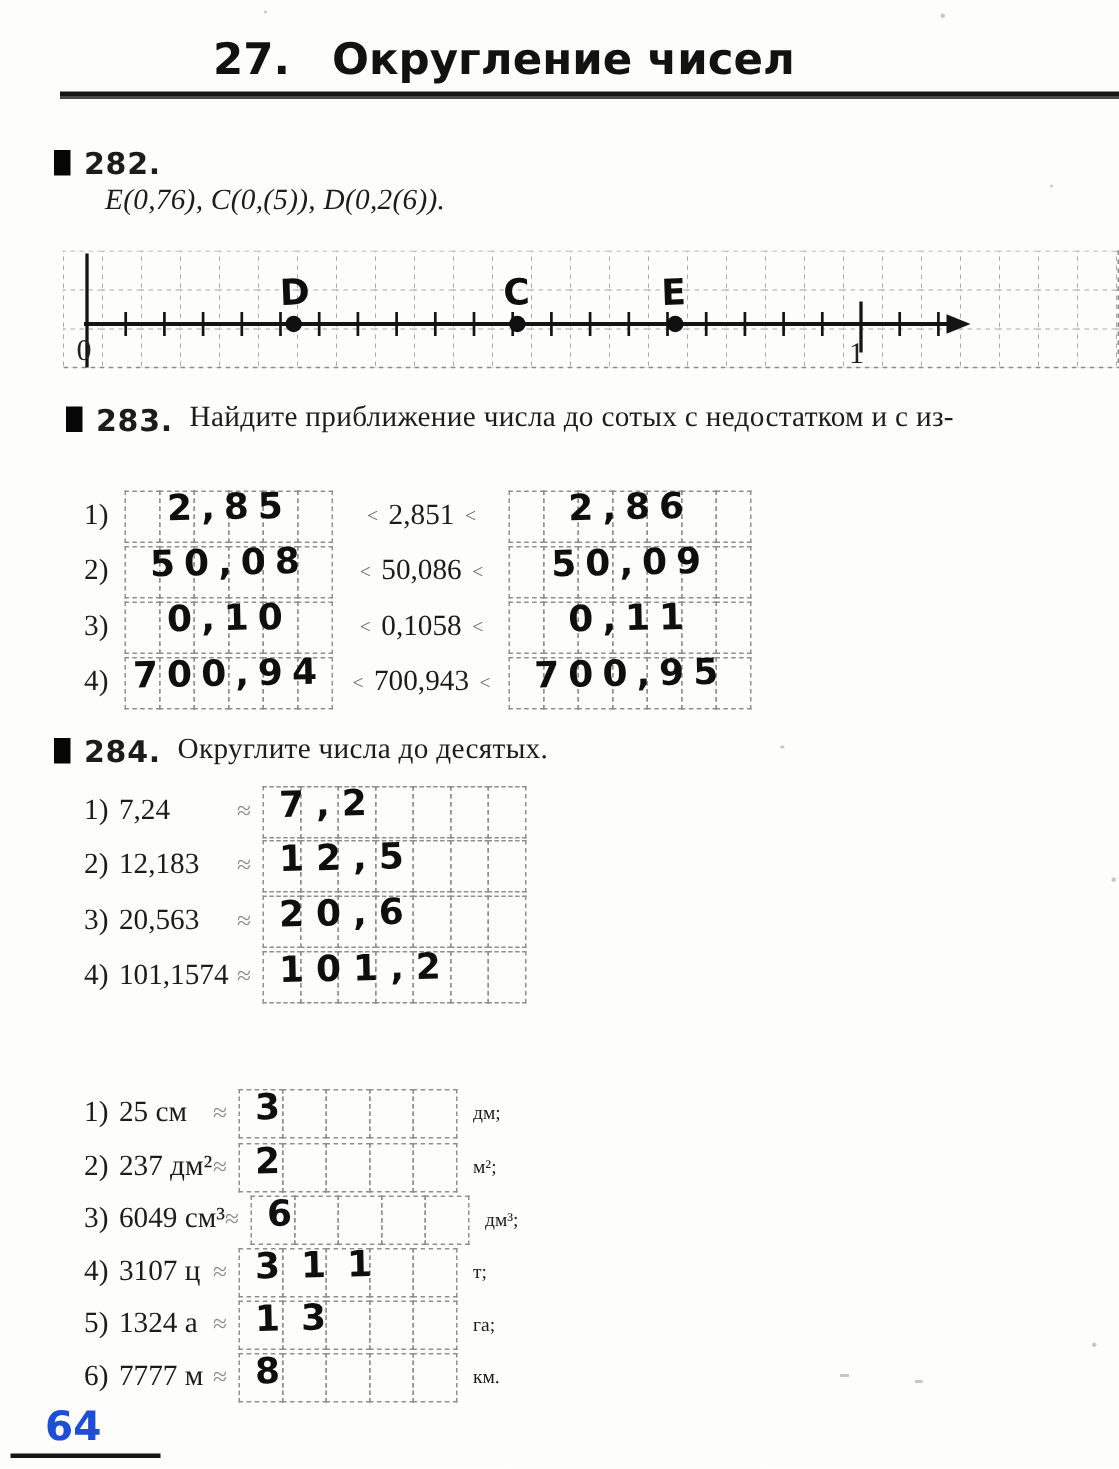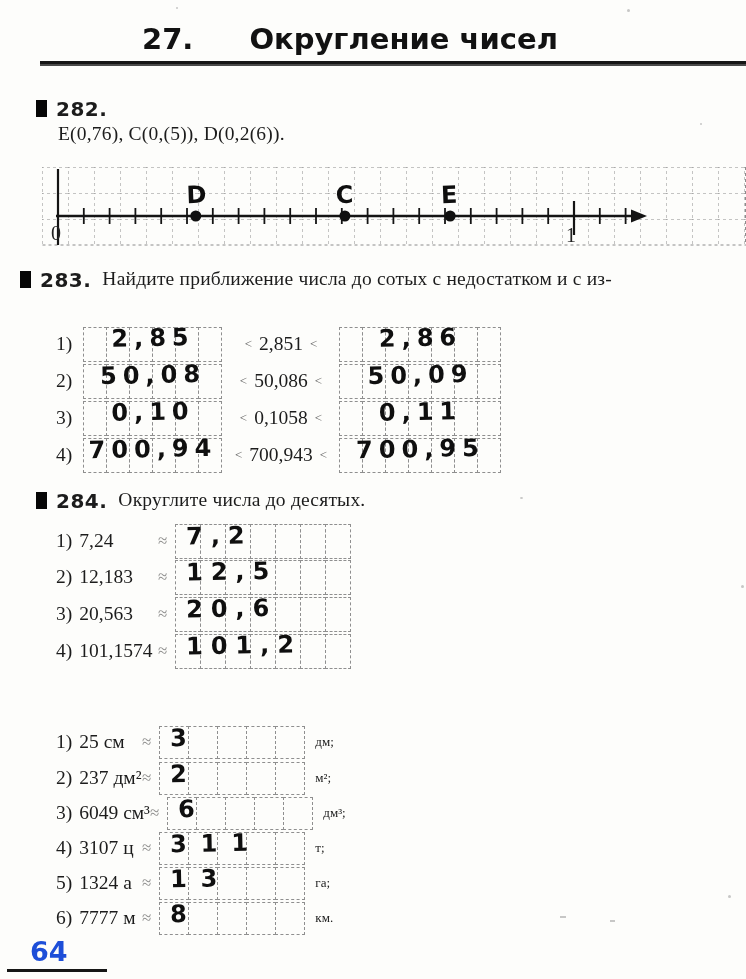--- a/index.html
+++ b/index.html
@@ -1,29 +1,29 @@
 <!DOCTYPE html>
 <html><head>
 <meta charset="utf-8">
 <style>
   html,body{margin:0;padding:0;background:#ffffff;}
   .page{position:relative;width:746px;height:979px;background:#fdfdfb;overflow:hidden;
         font-family:"Liberation Serif",serif;color:#1c1c1c;}
   
-  .title-row{position:absolute;left:142px;top:22px;display:flex;gap:56px;
+  .title-row{position:absolute;left:142px;top:22px;display:flex;gap:28px;
              font-family:"DejaVu Sans",sans-serif;font-weight:700;font-size:29px;color:#121212;}
   .title-rule{position:absolute;left:40px;top:61px;width:706px;height:3px;background:#161616;
               border-bottom:2px solid #4a4a4a;}
   
   .ex-head{position:absolute;display:flex;gap:9px;align-items:flex-start;font-size:19.5px;}
   .bullet{width:11px;height:17px;background:#060606;margin-top:3px;flex:none;}
   .ex-num{font-family:"DejaVu Sans",sans-serif;font-weight:700;font-size:20px;letter-spacing:.5px;margin-right:2px;}
   .ex-text{letter-spacing:.2px;}
   .ex-line2{position:absolute;font-size:19.5px;letter-spacing:.2px;}
-  .pointsline{}
+  .pointsline{font-style:italic;margin-left:12px;}
   
   .figure{position:absolute;left:42px;top:163px;width:704px;height:86px;}
   .hw-label{font-family:"DejaVu Sans",sans-serif;font-weight:700;font-size:24px;fill:#0e0e0e;}
   .axis-num{font-family:"Liberation Serif",serif;font-size:20px;fill:#222;}
   
   .row{position:absolute;left:56px;display:flex;align-items:center;height:36px;}
   .rlabel{width:28px;font-size:19.5px;flex:none;}
   .strip{display:inline-flex;position:relative;flex:none;}
   .cell{border:1.2px dashed #8f8f8f;margin-left:-1px;flex:none;}
   .s283 .cell{width:22px;height:33px;}
@@ -109,21 +109,21 @@
           <circle cx="302.896" cy="53" r="5.5" fill="#101010"></circle>
           <text x="293.896" y="40" class="hw-label" transform="rotate(-2 302.896 40)">C</text>
           <circle cx="408.16" cy="53" r="5.5" fill="#101010"></circle>
           <text x="399.16" y="40" class="hw-label" transform="rotate(-2 408.16 40)">E</text>
         </g>
       <text class="axis-num" x="9" y="77">0</text>
       <text class="axis-num" x="524" y="79">1</text>
     </svg>
   </div>
 
-  <div class="ex-head" style="left:20px;top:268px;justify-content:center;">
+  <div class="ex-head" style="left:44px;top:268px;justify-content:center;">
     <span class="bullet"></span>
     <span class="ex-num">283.</span>
     <span class="ex-text">Найдите приближение числа до сотых с недостатком и с из-</span>
   </div>
 
   <div class="row" style="top:326px;">
     <span class="rlabel">1)</span>
     <span class="strip s283">
       <span class="hw">2,85</span>
     <i class="cell"></i>

